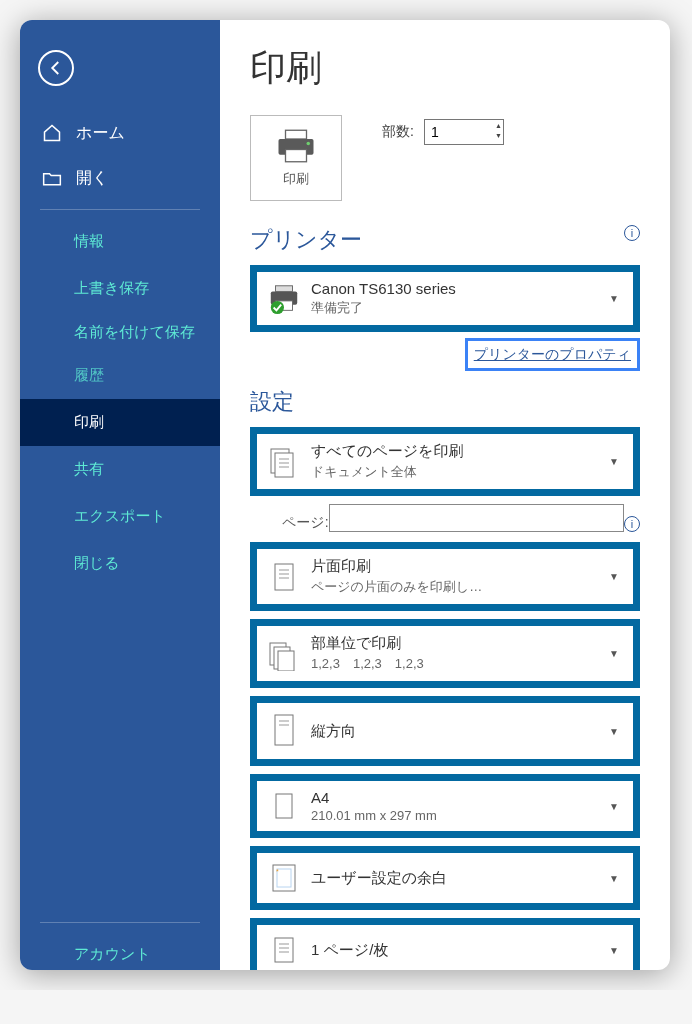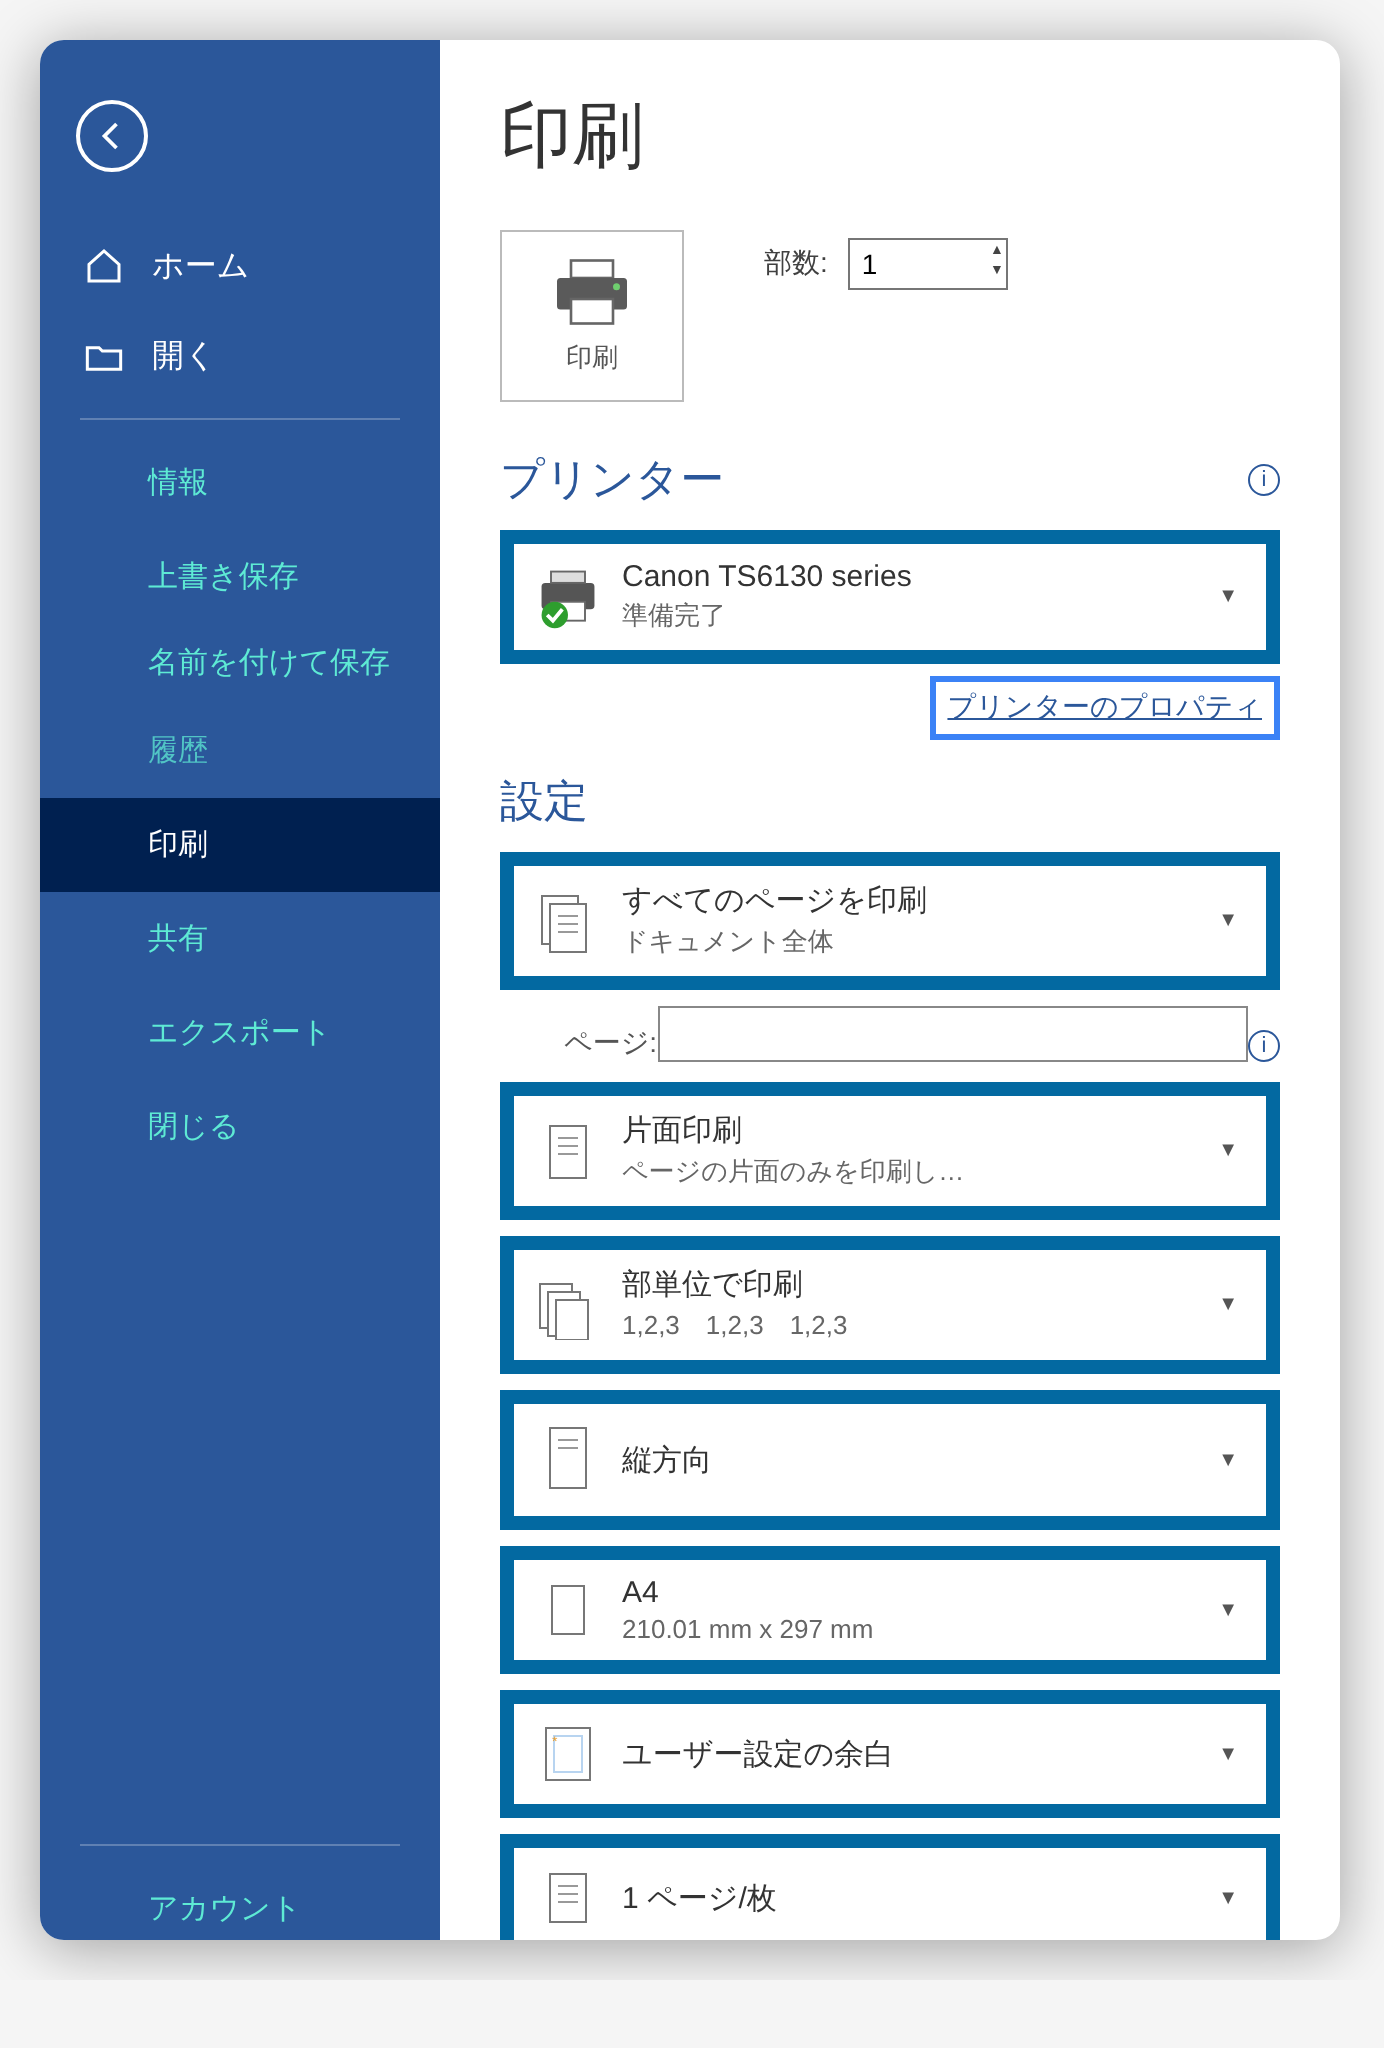--- a/index.html
+++ b/index.html
@@ -73,21 +73,21 @@
     .copies-input {
       width: 80px; height: 26px;
       border: 1px solid #767676;
       padding: 0 18px 0 6px;
       font-size: 14px;
       position: relative;
     }
     .copies-spinner { position: relative; width: 80px; }
     .spin-arrows { position: absolute; right: 2px; top: 2px; display:flex; flex-direction:column; font-size:7px; line-height:10px; cursor:pointer; }
 
-    .section-title { font-size: 22px; color: #2b579a; margin-bottom: 10px; margin-top: 6px; display:flex; align-items:center; }
+    .section-title { font-size: 22px; color: #2b579a; margin-bottom: 10px; margin-top: 6px; display:flex; }
     .info-icon { margin-left:auto; width:16px;height:16px;border:1px solid #2b579a;border-radius:50%;display:inline-flex;align-items:center;justify-content:center;font-size:11px;color:#2b579a;}
 
     .dropdown {
       border: 7px solid #0369a1;
       display: flex; align-items: center;
       padding: 8px 10px;
       gap: 10px;
       cursor: pointer;
       margin-bottom: 8px;
       position: relative;

